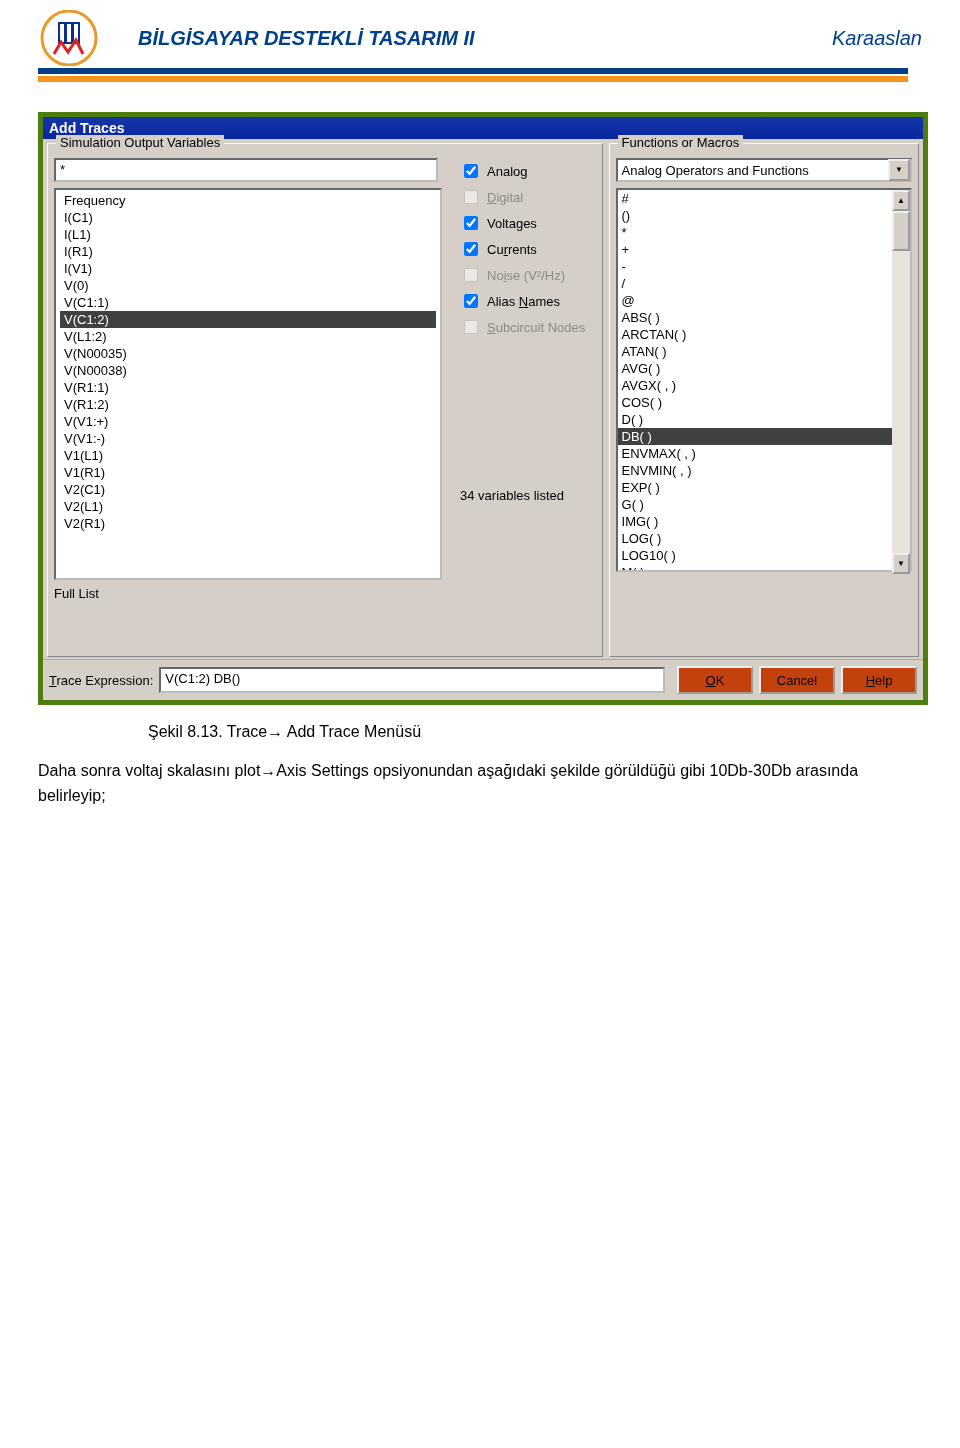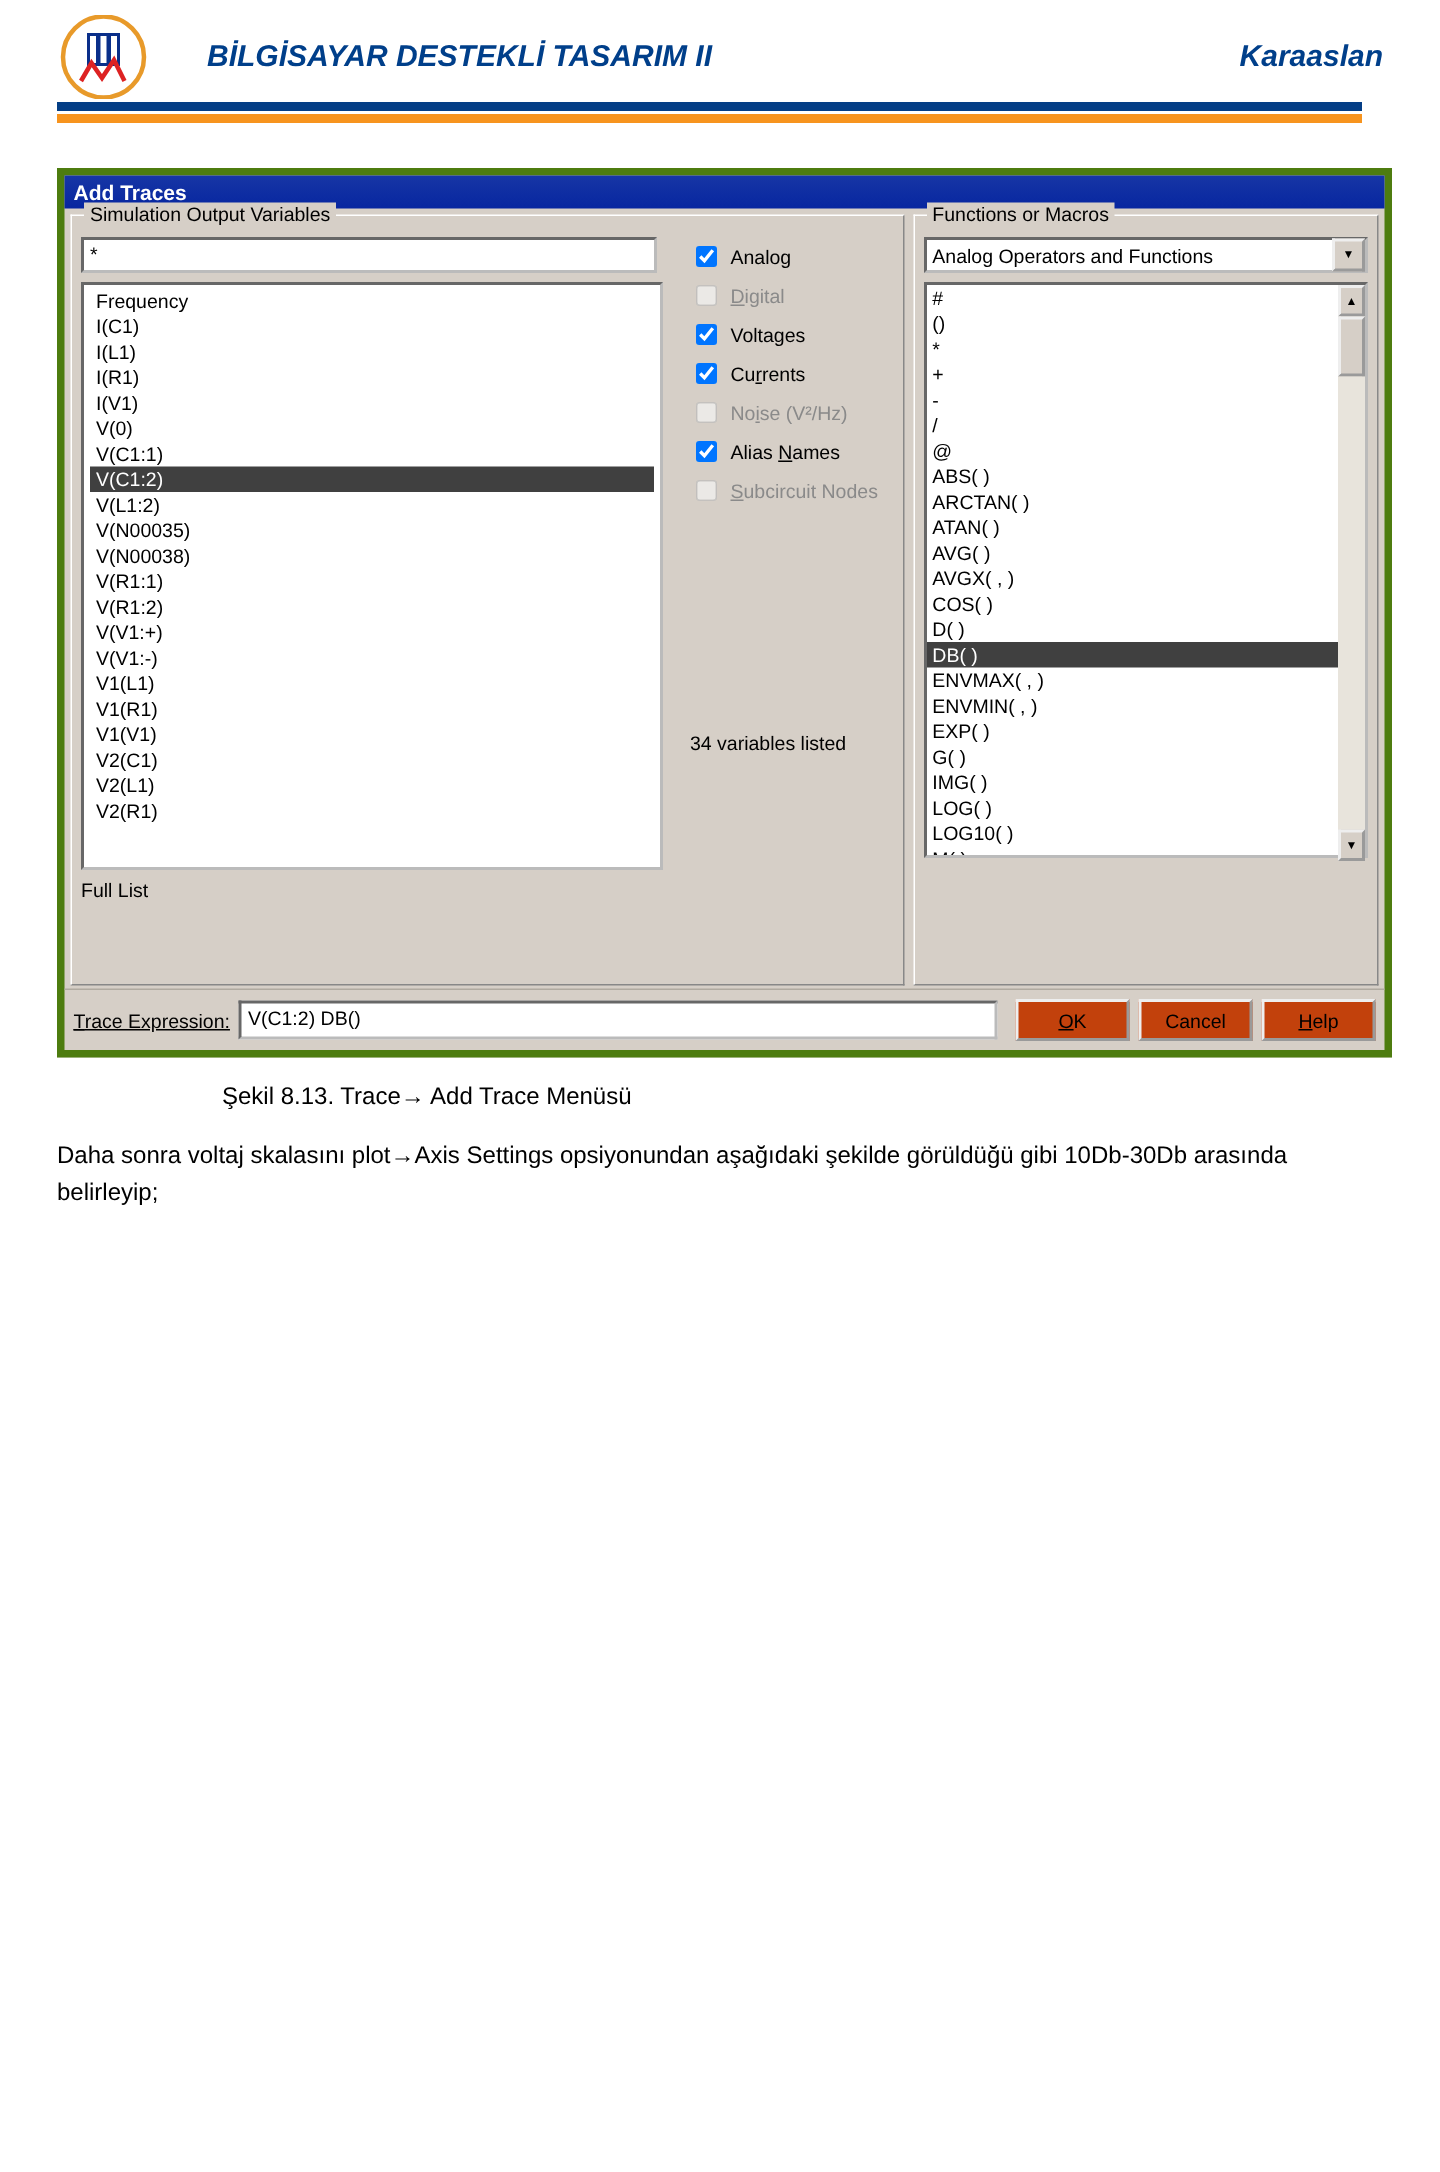--- a/index.html
+++ b/index.html
@@ -28,21 +28,21 @@
     margin-right: 6px;
   }
   .title {
     font-weight: bold;
     font-style: italic;
     font-size: 20px;
     color: #003f8a;
     margin-left: 32px;
   }
   .author {
-    font-weight: bold;
+    font-weight: normal;
     font-style: italic;
     font-size: 20px;
     color: #003f8a;
   }
   .hr-stack {
     width: 870px;
     margin-top: 2px;
   }
   .blue-line { height: 6px; background: #043e86; }
   .orange-line { height: 6px; background: #f7941e; margin-top: 2px; }
@@ -204,21 +204,21 @@
   .vs-thumb { height: 36px; background: #d6cfc7; border: 2px outset #eee; }
   .vs-track { flex: 1; background: #e8e4dc; }
 
   .footer-row {
     display: flex;
     align-items: center;
     padding: 6px;
     gap: 6px;
     border-top: 1px solid #b0aaa0;
   }
-  .footer-label { font-size: 13px; text-decoration: underline; }
+  .footer-label { font-size: 13px; }
   .footer-label .ul { text-decoration: underline; }
   .trace-input {
     flex: 1;
     height: 18px;
     margin-right: 6px;
   }
   .btn {
     min-width: 56px;
     height: 24px;
     background: #c2410c;
@@ -291,21 +291,20 @@
                 <div class="list-item selected">V(C1:2)</div>
                 <div class="list-item">V(L1:2)</div>
                 <div class="list-item">V(N00035)</div>
                 <div class="list-item">V(N00038)</div>
                 <div class="list-item">V(R1:1)</div>
                 <div class="list-item">V(R1:2)</div>
                 <div class="list-item">V(V1:+)</div>
                 <div class="list-item">V(V1:-)</div>
                 <div class="list-item">V1(L1)</div>
                 <div class="list-item">V1(R1)</div>
-                <div class="list-item">V1(V1)</div>
                 <div class="list-item">V2(C1)</div>
                 <div class="list-item">V2(L1)</div>
                 <div class="list-item">V2(R1)</div>
               </div>
             <div class="full-list">Full List</div>
           </div>
           <div class="check-col">
             <label class="chk">
                 <input type="checkbox" checked="" style=""> 
                 <span>Analog</span>

